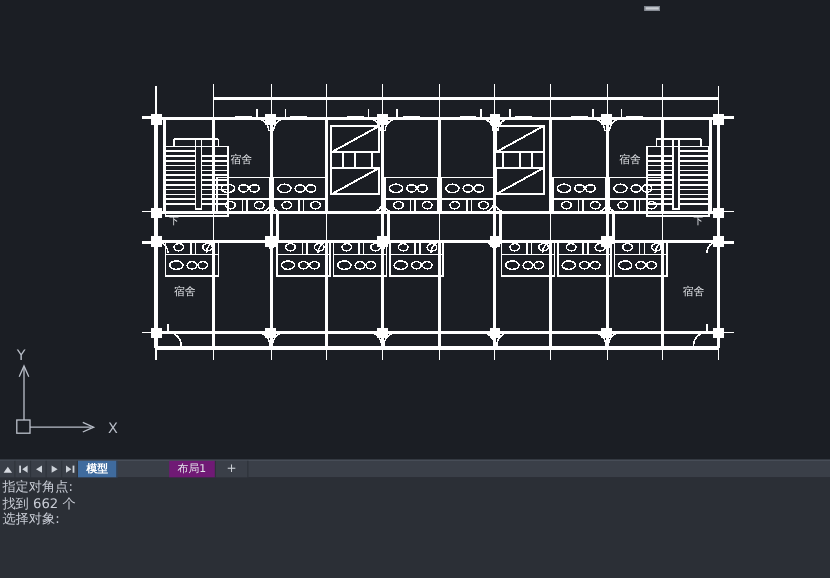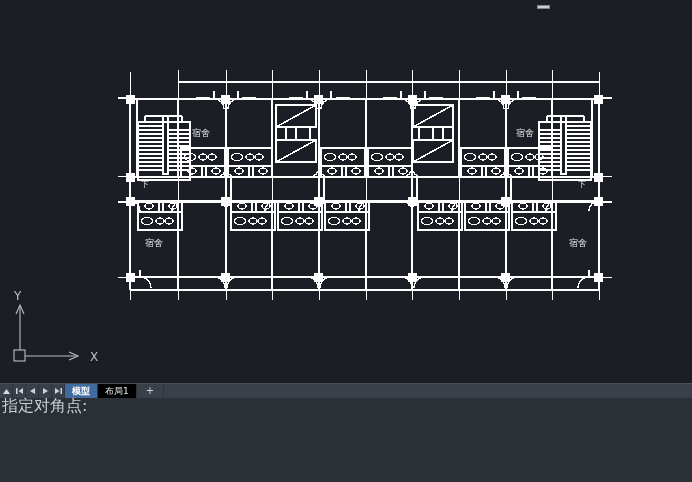--- a/index.html
+++ b/index.html
@@ -46,32 +46,32 @@
     height:100%;box-sizing:border-box;
     display:flex;align-items:center;justify-content:center;
     padding:0 7px;
     font-size:9px;line-height:1;
     color:#e8eaee;
     border-right:1px solid #2e333b;
     font-family:"DejaVu Sans","Liberation Sans",sans-serif;
     white-space:nowrap;
   }
   .tab.active{background:#3f6b9e;color:#ffffff;font-weight:bold;}
-  .tab.inactive{background:#000000;color:#e3e6ea;}
+  .tab.inactive{background:#701a75;color:#e3e6ea;margin-left:43px;}
   .tab.plus{background:#3a3f48;color:#cfd3d9;padding:0 9px;font-size:10px;}
 
   
   .cmdarea{
     position:absolute;left:0;top:398px;width:692px;height:84px;
     background:#2b2f36;
     padding:1px 0 0 2px;box-sizing:border-box;
   }
   .cmdline{
     font-family:"DejaVu Sans","Liberation Sans",sans-serif;
-    font-size:16px;
+    font-size:11px;
     line-height:13.5px;
     color:#c9cdd6;
     white-space:pre;
     letter-spacing:0px;
   }
 </style>
 </head>
 <body>
 
 <div id="app">
@@ -536,15 +536,17 @@
           <rect x="6.5" y="1" width="1.5" height="6" fill="#cdd2d9"></rect>
         </svg>
     </div>
     <div class="tab active">模型</div>
     <div class="tab inactive">布局1</div>
     <div class="tab plus">+</div>
   </div>
 
   <div class="cmdarea">
     <div class="cmdline">指定对角点:</div>
+    <div class="cmdline">找到 662 个</div>
+    <div class="cmdline">选择对象:</div>
   </div>
 
 </div>
 
 </body></html>

